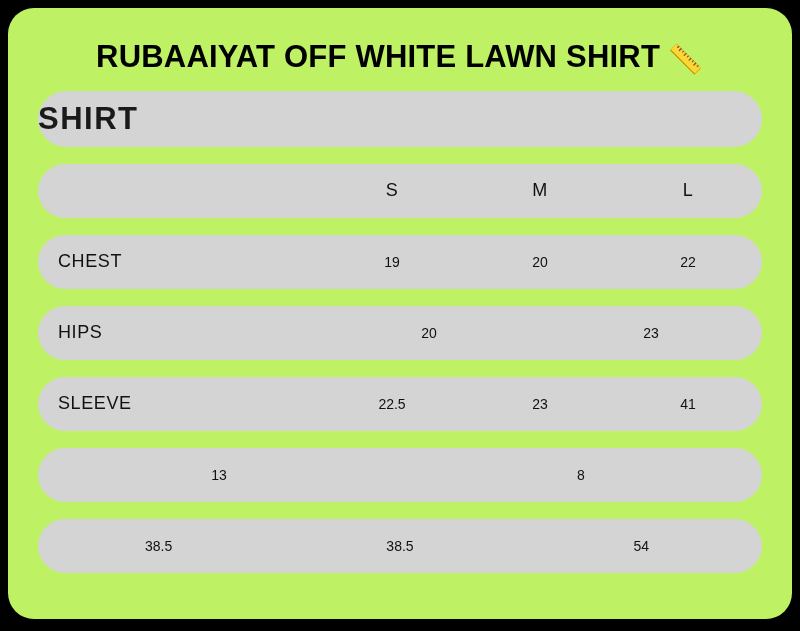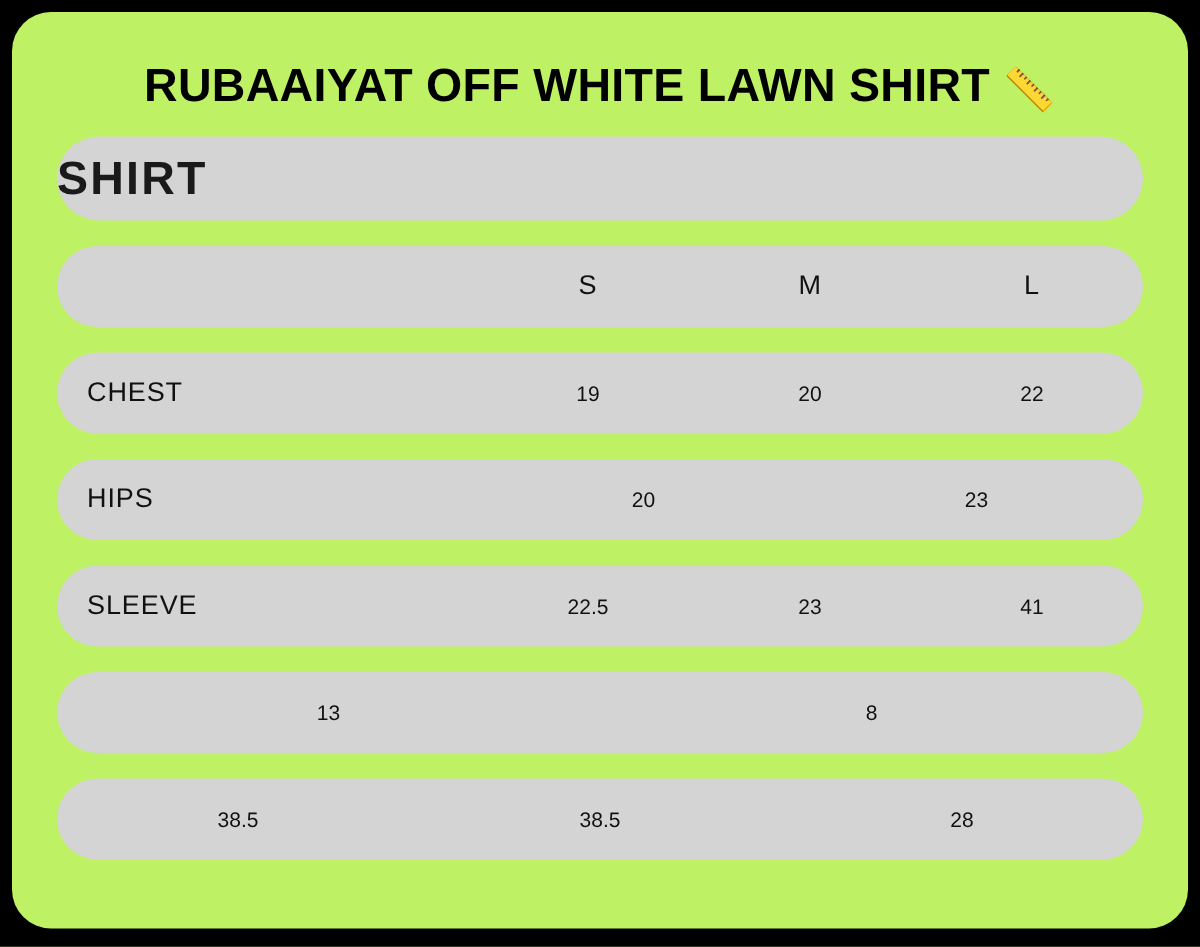--- a/index.html
+++ b/index.html
@@ -122,16 +122,16 @@
   </div>
 
   <div class="row">
     <div class="cell-val">13</div>
     <div class="cell-val">8</div>
   </div>
 
   <div class="row">
     <div class="cell-val">38.5</div>
     <div class="cell-val">38.5</div>
-    <div class="cell-val">28</div>
+    <div class="cell-val">54</div>
   </div>
 
 </div>
 
 </body></html>

